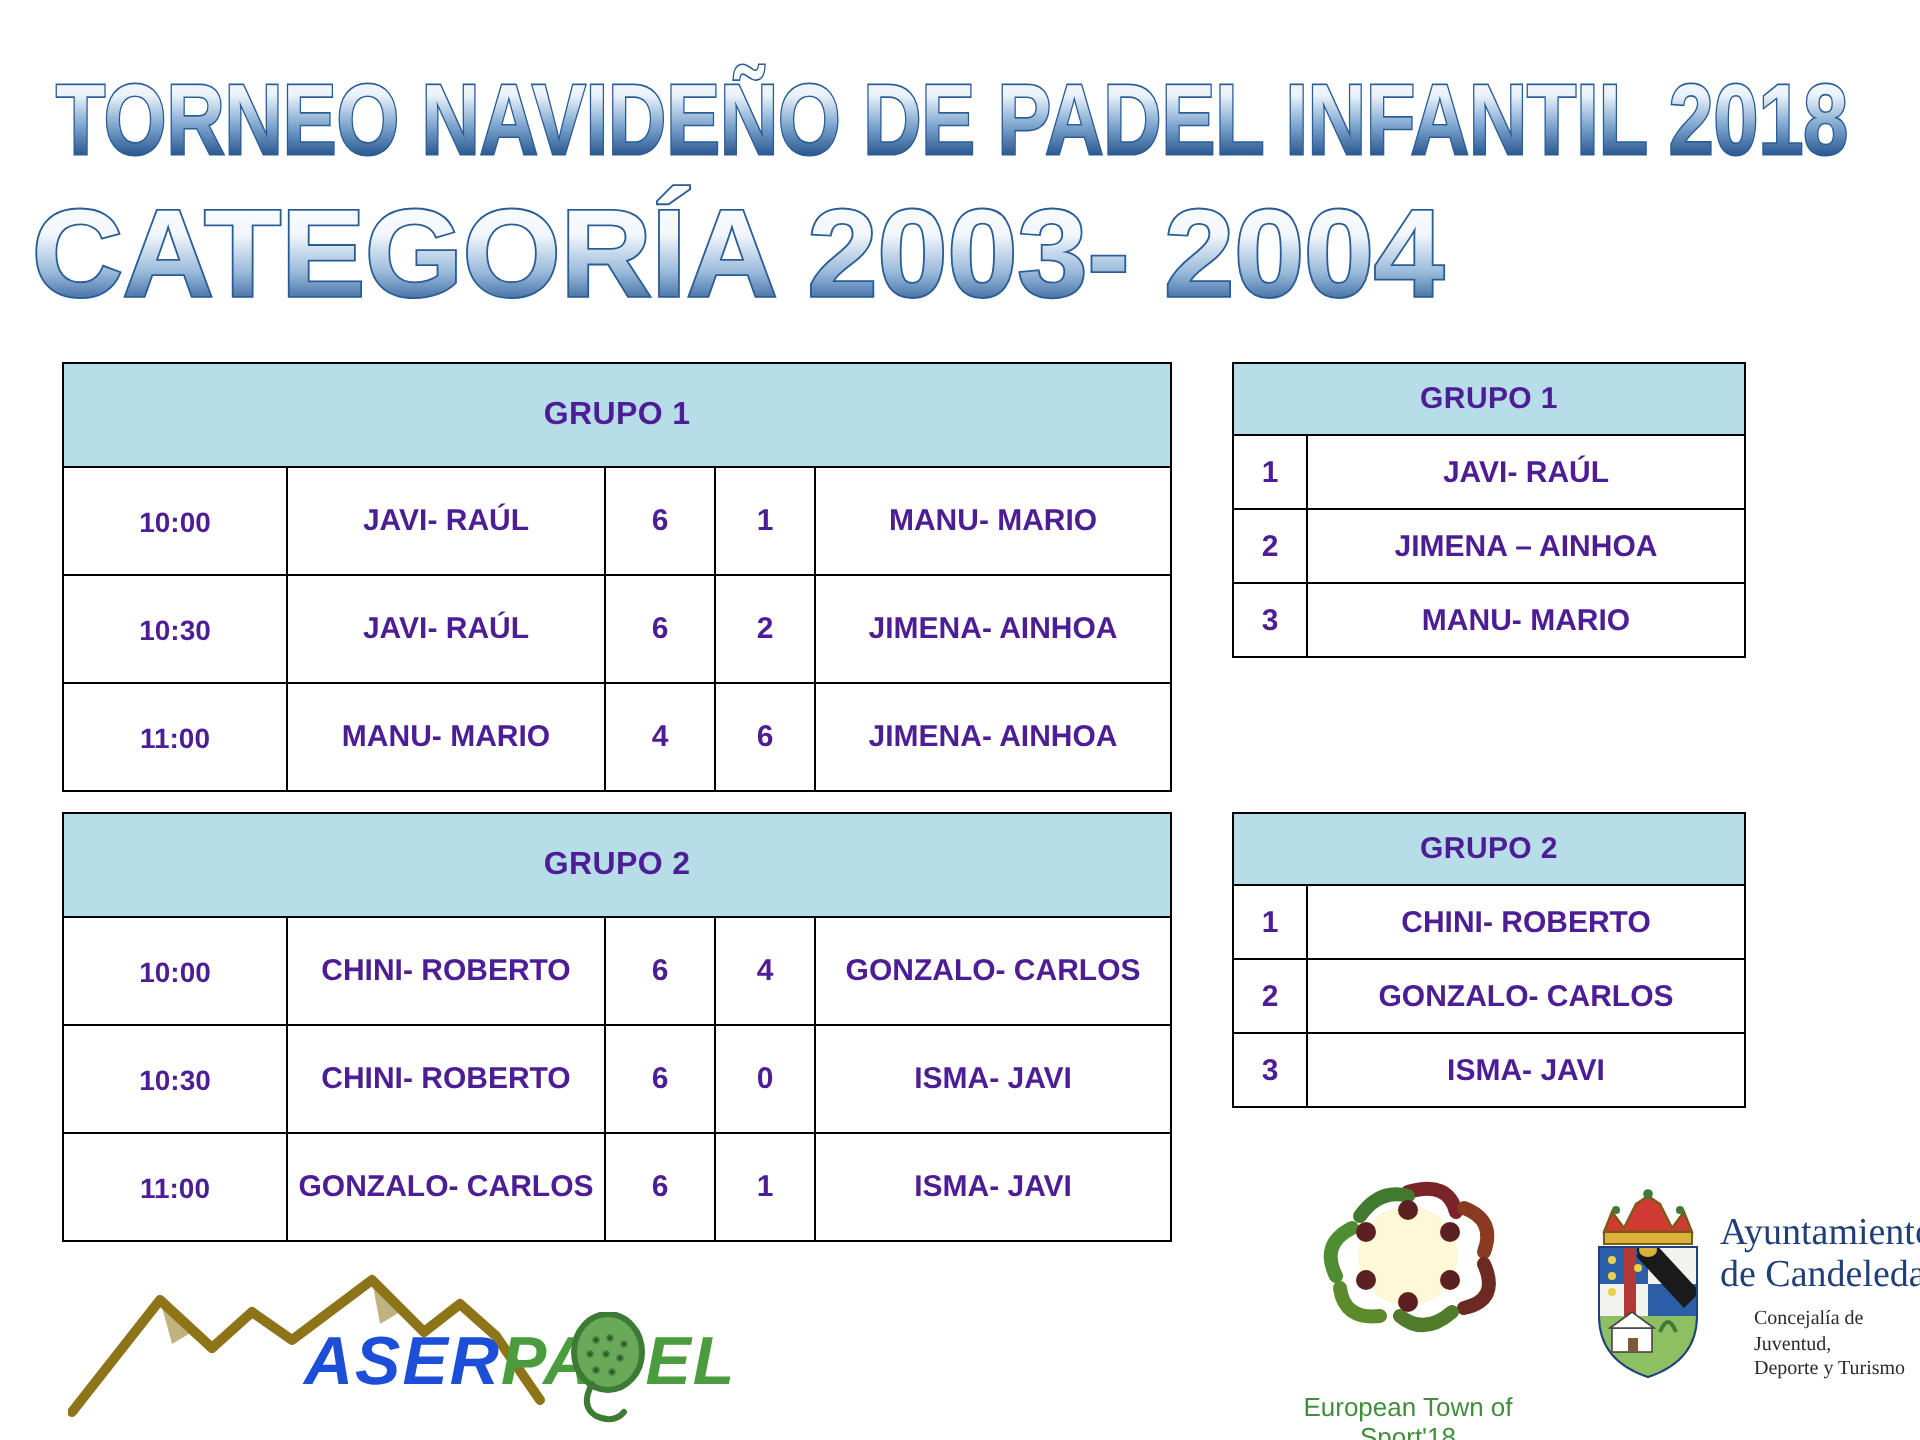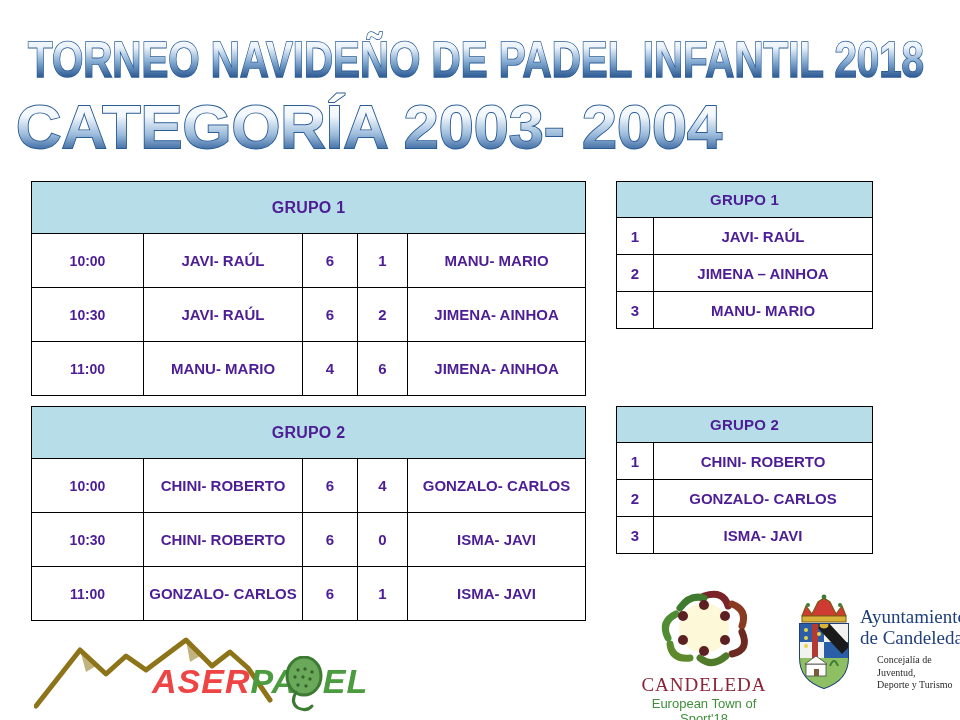--- a/index.html
+++ b/index.html
@@ -48,21 +48,21 @@
   .logo{position:absolute;}
   .aser-wrap{left:34px;top:622px;width:290px;height:92px;}
   .cand-wrap{left:628px;top:588px;width:152px;height:128px;}
   .ayto-wrap{left:790px;top:590px;width:165px;height:105px;}
 
   .aser-word{
     position:absolute;left:118px;top:40px;
     font-family:"Liberation Sans","DejaVu Sans",sans-serif;
     font-style:italic;font-weight:bold;font-size:34px;letter-spacing:1px;
   }
-  .aser-a{color:#ef4444;margin-top:36px;}
+  .aser-a{color:#1d4ed8;margin-top:36px;}
   .aser-b{color:#4b9b3f;}
 
   .cand-name{
     position:absolute;left:0;top:86px;width:152px;text-align:center;
     font-family:"Liberation Serif","DejaVu Serif",serif;
     font-size:19px;color:#8c2236;letter-spacing:1px;
   }
   .cand-sub{
     position:absolute;left:0;top:108px;width:152px;text-align:center;
     font-family:"Liberation Sans","DejaVu Sans",sans-serif;
@@ -272,21 +272,20 @@
       </g>
       <g fill="#5c1f22">
         <circle cx="76" cy="17" r="5"></circle>
           <circle cx="97" cy="28" r="5"></circle>
         <circle cx="97" cy="52" r="5"></circle>
           <circle cx="76" cy="63" r="5"></circle>
         <circle cx="55" cy="52" r="5"></circle>
           <circle cx="55" cy="28" r="5"></circle>
       </g>
     </svg>
-    <div class="cand-name">CANDELEDA</div>
     <div class="cand-sub">European Town of Sport'18</div>
   </div>
 
   <div class="logo ayto-wrap">
     <svg width="64" height="96" viewBox="0 0 64 96" style="position:absolute;left:2px;top:4px;">
 
       <g>
         <path d="M10 22 L14 12 L20 20 L26 8 L32 4 L38 8 L44 20 L50 12 L54 22 Z" fill="#cf3b33" stroke="#7a5a14" stroke-width="1.2"></path>
         <rect x="10" y="22" width="44" height="6" fill="#d8b23a" stroke="#7a5a14" stroke-width="1"></rect>
         <circle cx="32" cy="3" r="2.4" fill="#3f7a3a"></circle>

